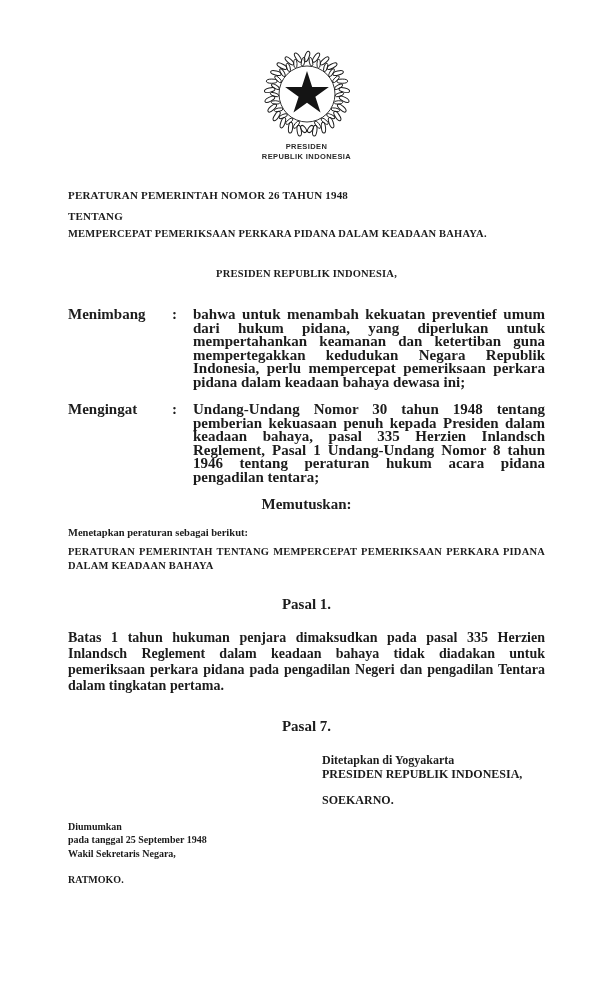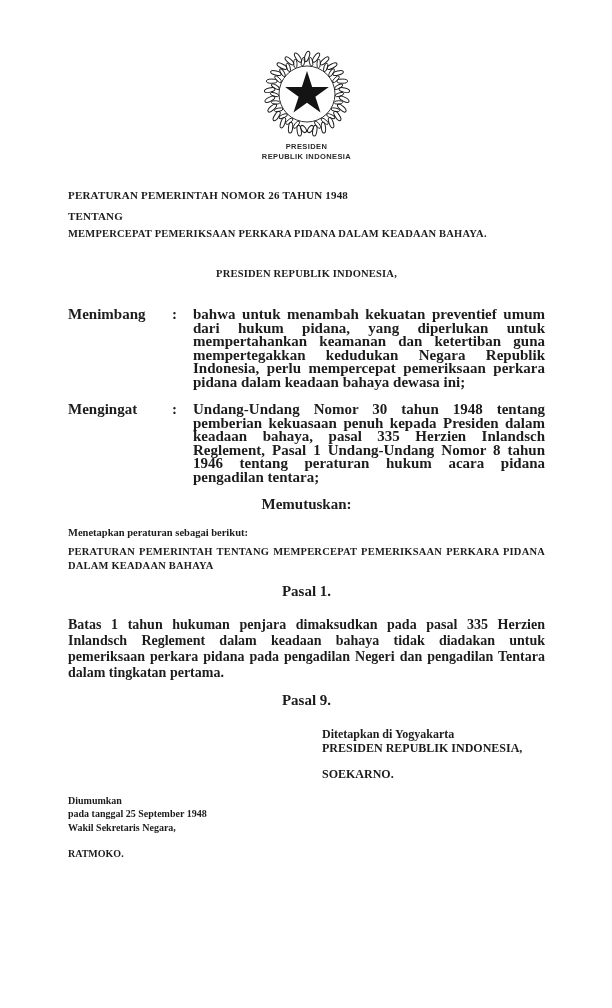--- a/index.html
+++ b/index.html
@@ -82,21 +82,21 @@
     font-size: 10.5px;
     line-height: 13.5px;
   }
   .regulation-title {
     margin-top: 6px;
     font-size: 10.5px;
     line-height: 13.5px;
     text-align: justify;
     letter-spacing: 0.2px;
   }
-  .pasal-heading { margin-top: 13px; }
+  .pasal-heading { margin-top: 26px; }
   .article-text {
     margin-top: 18px;
     font-size: 14px;
     line-height: 16px;
     text-align: justify;
   }
   .enactment-block {
     margin-top: 21px;
     margin-left: 254px;
     font-size: 12px;
@@ -207,21 +207,21 @@
 
   <div class="centered-heading memutuskan">Memutuskan:</div>
 
   <div class="menetapkan">Menetapkan peraturan sebagai berikut:</div>
 
   <div class="regulation-title">PERATURAN PEMERINTAH TENTANG MEMPERCEPAT PEMERIKSAAN PERKARA PIDANA DALAM KEADAAN BAHAYA</div>
 
   <div class="centered-heading pasal-heading">Pasal 1.</div>
   <div class="article-text">Batas 1 tahun hukuman penjara dimaksudkan pada pasal 335 Herzien Inlandsch Reglement dalam keadaan bahaya tidak diadakan untuk pemeriksaan perkara pidana pada pengadilan Negeri dan pengadilan Tentara dalam tingkatan pertama.</div>
 
-  <div class="centered-heading pasal-heading">Pasal 9.</div>
+  <div class="centered-heading pasal-heading">Pasal 7.</div>
 
   <div class="enactment-block">
     <div>Ditetapkan di Yogyakarta</div>
     <div>PRESIDEN REPUBLIK INDONESIA,</div>
     <div class="signatory">SOEKARNO.</div>
   </div>
 
   <div class="promulgation-block">
     <div>Diumumkan</div>
     <div>pada tanggal 25 September 1948</div>

